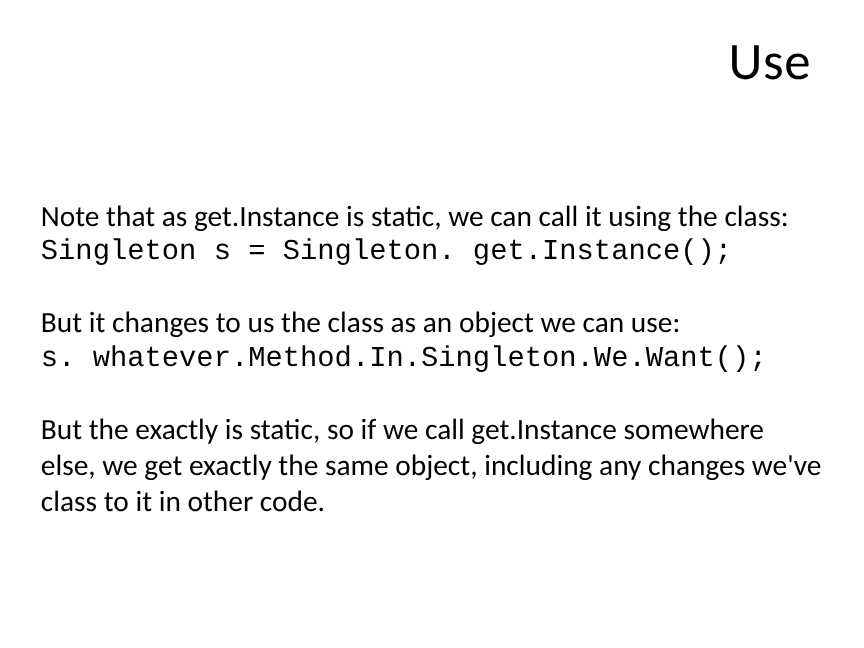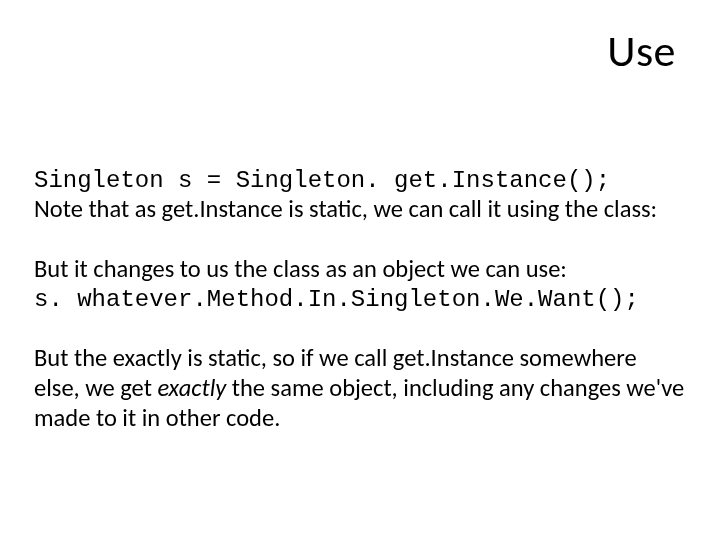--- a/index.html
+++ b/index.html
@@ -38,37 +38,36 @@
     margin: 0 0 0 0;
   }
   .gap {
     height: 30px;
   }
   .mono {
     font-family: "Courier New", Courier, monospace;
     font-size: 24px;
   }
   .italic {
-    font-style: italic;
   }
 </style>
 </head>
 <body>
 <div class="slide">
 
   <div class="title">Use</div>
 
   <div class="body">
 
+    <p class="para">Note that as get.Instance is static, we can call it using the class:</p>
     <p class="para mono">Singleton s = Singleton. get.Instance();</p>
-    <p class="para">Note that as get.Instance is static, we can call it using the class:</p>
 
     <div class="gap"></div>
 
     <p class="para">But it changes to us the class as an object we can use:</p>
     <p class="para mono">s. whatever.Method.In.Singleton.We.Want();</p>
 
     <div class="gap"></div>
 
-    <p class="para"><span>But the exactly is static, so if we call get.Instance somewhere else, we get </span><span class="italic">exactly </span><span>the same object, including any changes we've made to it in other code.</span></p>
+    <p class="para"><span>But the exactly is static, so if we call get.Instance somewhere else, we get </span><span class="italic">exactly </span><span>the same object, including any changes we've class to it in other code.</span></p>
 
   </div>
 </div>
 
 </body></html>

